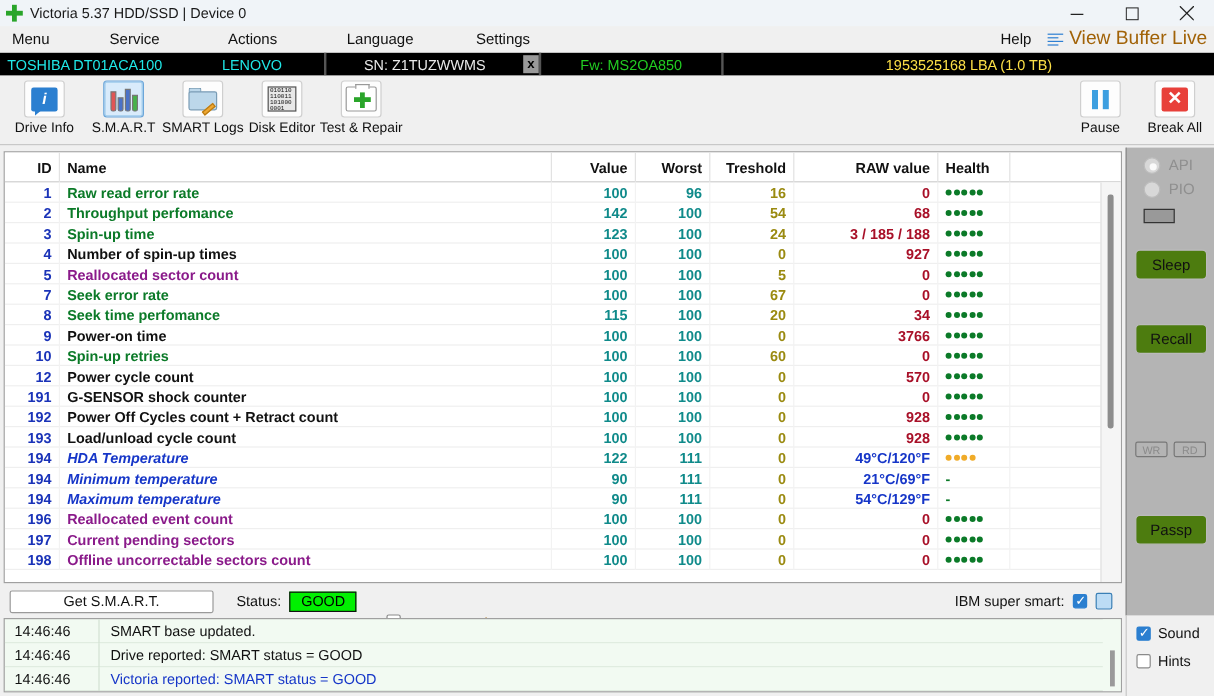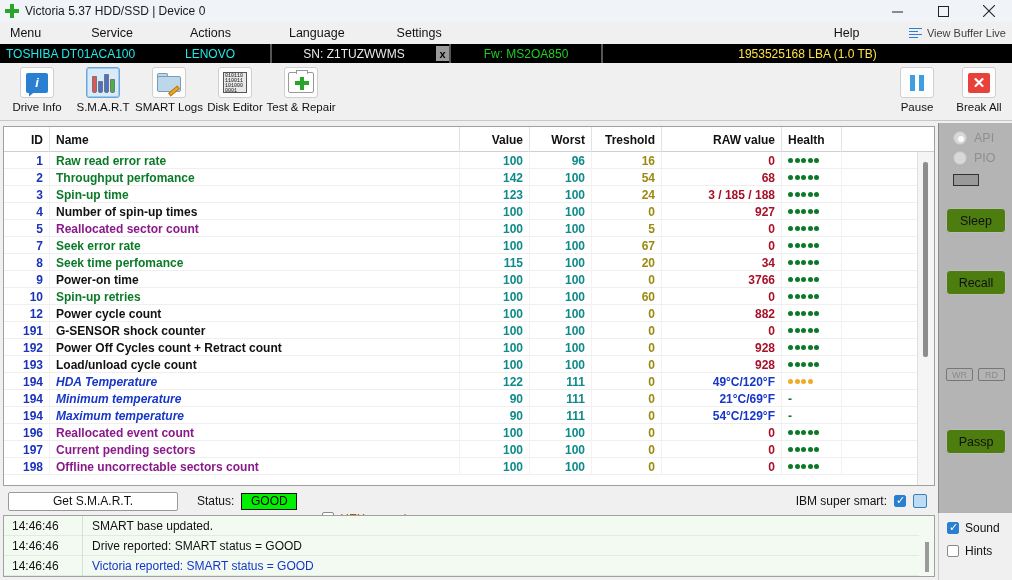--- a/index.html
+++ b/index.html
@@ -31,21 +31,21 @@
   .menubar {
     height: 22px; background: #f0f0f0; display: flex; align-items: center;
     font-size: 12.5px; color: #111; position: relative;
   }
   .menu-item { cursor: default; white-space: nowrap; }
   .menu-right { position: absolute; right: 0; top: 0; height: 22px; display: flex; align-items: center; }
   .vb-icon { width: 13px; height: 11px; margin-right: 5px; position: relative; }
   .vb-icon i {
     position: absolute; left: 0; height: 1.6px; background: #2d7fd3; display:block;
   }
-  .vb-label { font-size: 11px; color: #404040; margin-right: 6px; }
+  .vb-label { font-size: 16px; color: #a16207; margin-right: 6px; }
 
   
   .devbar {
     height: 19px; background: #000; display: flex; align-items: center;
     font-size: 12px; font-family: "Liberation Sans", sans-serif; position: relative;
   }
   .dev-cell { display:flex; align-items:center; height:19px; }
   .dev-sep { width: 2px; height: 19px; background: #555; }
   .dev-model { color: #20e8e8; padding-left: 6px; }
   .dev-vendor { color: #20e8e8; }
@@ -531,21 +531,21 @@
               </div>
             </div>
             <div class="cell c-pad"></div>
           </div>
           <div class="row">
             <div class="cell c-id num v-id">12</div>
             <div class="cell c-name n-black">Power cycle count</div>
             <div class="cell c-value num v-val">100</div>
             <div class="cell c-worst num v-val">100</div>
             <div class="cell c-thr num v-thr">0</div>
-            <div class="cell c-raw num v-raw">882</div>
+            <div class="cell c-raw num v-raw">570</div>
             <div class="cell c-health">
               <div class="dots">
                 <span class="dot g"></span>
                 <span class="dot g"></span>
                 <span class="dot g"></span>
                 <span class="dot g"></span>
                 <span class="dot g"></span>
               </div>
             </div>
             <div class="cell c-pad"></div>

